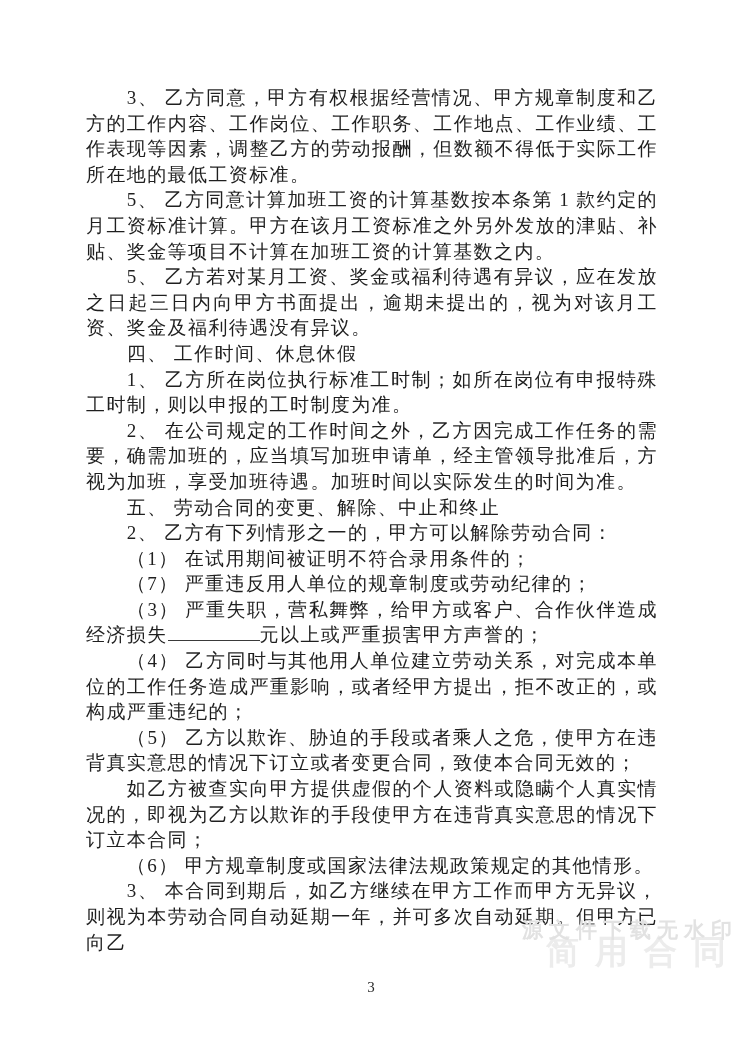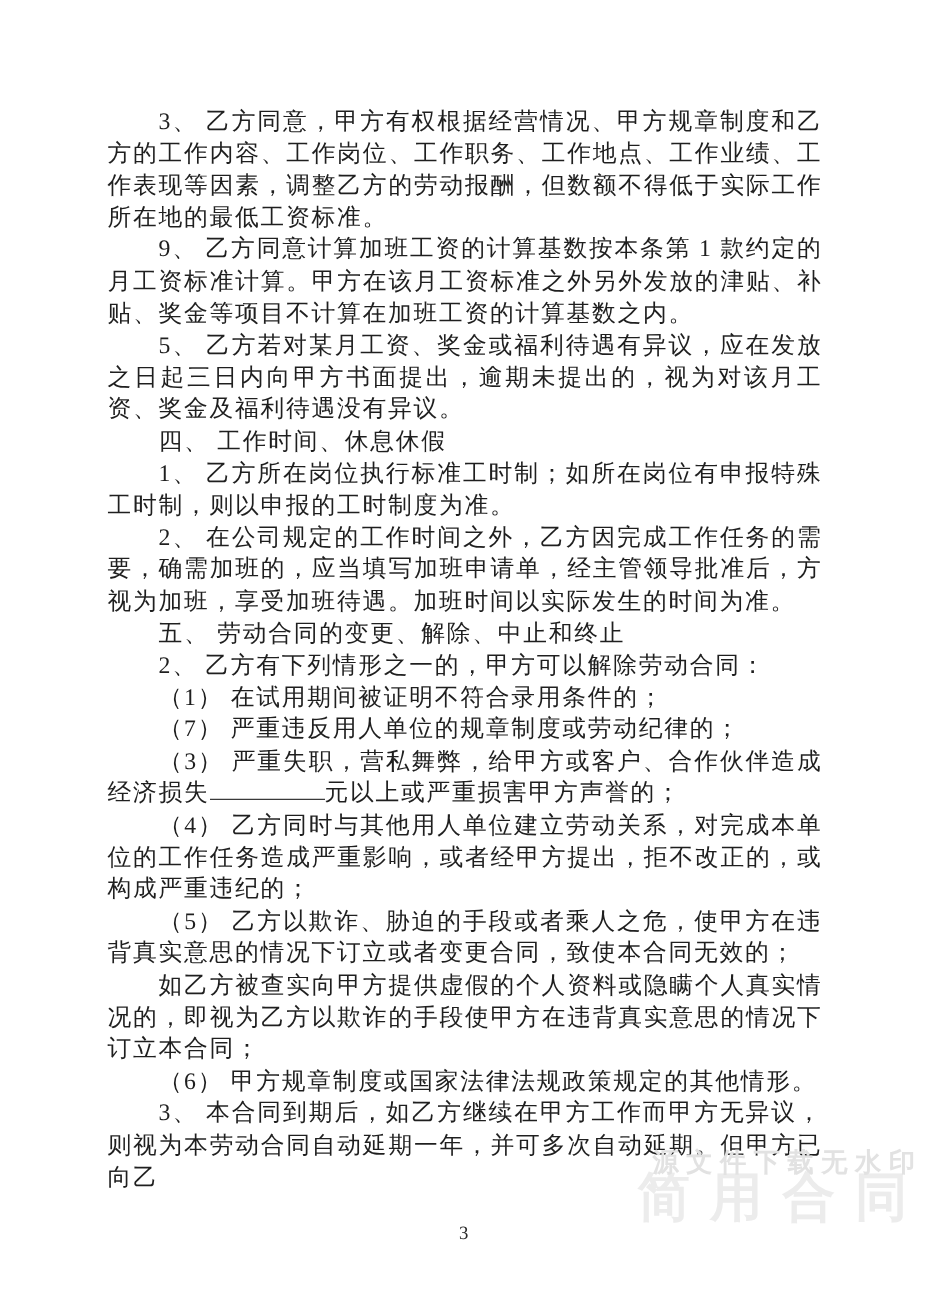--- a/index.html
+++ b/index.html
@@ -42,21 +42,21 @@
     display: inline-block;
     width: 92px;
     height: 2px;
     border-bottom: 1.5px solid #3a3a3a;
     vertical-align: baseline;
   }
   .watermark-title {
     position: absolute;
     top: 930px;
     right: 0px;
-    font-size: 42px;
+    font-size: 33px;
     font-weight: bold;
     letter-spacing: 16px;
     white-space: nowrap;
     color: #ececec;
   }
   .watermark-sub {
     position: absolute;
     top: 916px;
     right: 4px;
     font-size: 21px;
@@ -74,21 +74,21 @@
     font-size: 15px;
     color: #2a2a2a;
   }
 </style>
 </head>
 <body>
 
 <div class="page">
   <div class="content">
     <p class="para">3、 乙方同意，甲方有权根据经营情况、甲方规章制度和乙方的工作内容、工作岗位、工作职务、工作地点、工作业绩、工作表现等因素，调整乙方的劳动报酬，但数额不得低于实际工作所在地的最低工资标准。</p>
-    <p class="para">9、 乙方同意计算加班工资的计算基数按本条第 1 款约定的月工资标准计算。甲方在该月工资标准之外另外发放的津贴、补贴、奖金等项目不计算在加班工资的计算基数之内。</p>
+    <p class="para">5、 乙方同意计算加班工资的计算基数按本条第 1 款约定的月工资标准计算。甲方在该月工资标准之外另外发放的津贴、补贴、奖金等项目不计算在加班工资的计算基数之内。</p>
     <p class="para">5、 乙方若对某月工资、奖金或福利待遇有异议，应在发放之日起三日内向甲方书面提出，逾期未提出的，视为对该月工资、奖金及福利待遇没有异议。</p>
     <p class="para heading">四、 工作时间、休息休假</p>
     <p class="para">1、 乙方所在岗位执行标准工时制；如所在岗位有申报特殊工时制，则以申报的工时制度为准。</p>
     <p class="para">2、 在公司规定的工作时间之外，乙方因完成工作任务的需要，确需加班的，应当填写加班申请单，经主管领导批准后，方视为加班，享受加班待遇。加班时间以实际发生的时间为准。</p>
     <p class="para heading">五、 劳动合同的变更、解除、中止和终止</p>
     <p class="para">2、 乙方有下列情形之一的，甲方可以解除劳动合同：</p>
     <p class="para">（1） 在试用期间被证明不符合录用条件的；</p>
     <p class="para">（7） 严重违反用人单位的规章制度或劳动纪律的；</p>
     <p class="para"><span>（3） 严重失职，营私舞弊，给甲方或客户、合作伙伴造成经济损失</span><span class="blank-line"></span><span>元以上或严重损害甲方声誉的；</span></p>
     <p class="para">（4） 乙方同时与其他用人单位建立劳动关系，对完成本单位的工作任务造成严重影响，或者经甲方提出，拒不改正的，或构成严重违纪的；</p>

